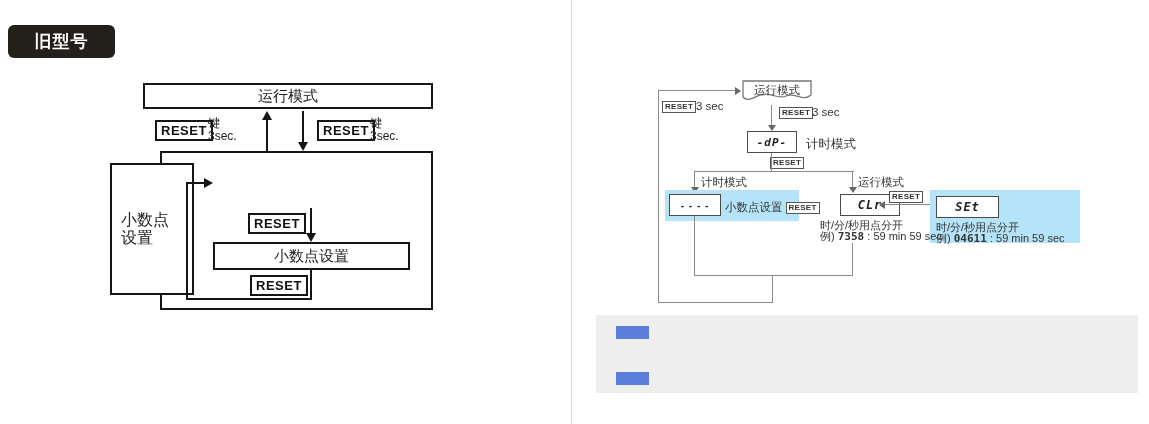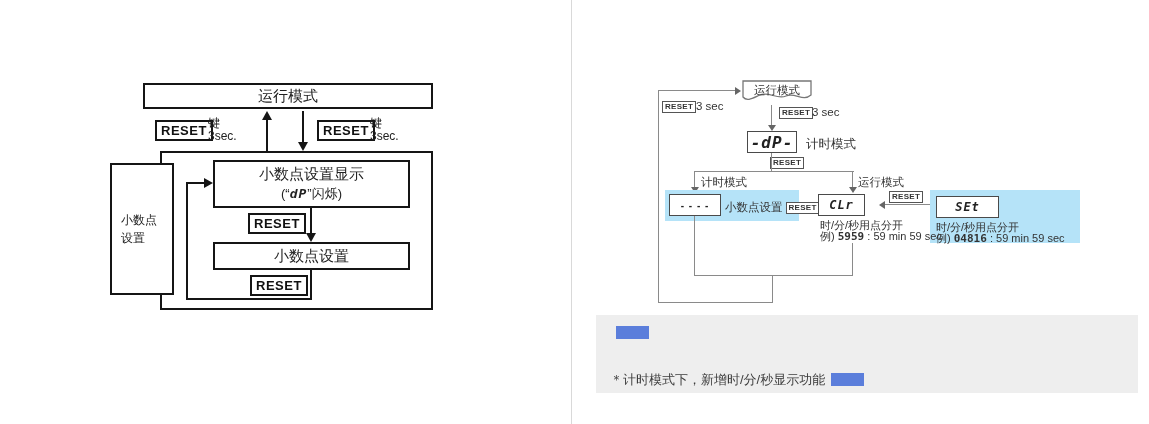--- a/index.html
+++ b/index.html
@@ -57,20 +57,23 @@
   .note-line .orange-text{color:var(--accent-orange)}
   .swatch{display:inline-block;width:33px;height:13px;background:var(--feature-swatch-blue);
           vertical-align:-2px;margin-left:6px}
 </style>
 </head>
 <body>
 
 <div class="page">
   <div class="divider"></div>
 
+  <div class="badge black" style="left:8px;top:25px;width:107px;height:33px">
+    <span>旧型号</span>
+  </div>
 
   <div class="l-box" style="left:143px;top:83px;width:290px;height:26px;font-size:15px">
     <span>运行模式</span>
   </div>
 
   <div class="ah up-l" style="left:262px;top:111px"></div>
   <div class="l-line" style="left:266px;top:119px;width:2px;height:32px"></div>
   <div class="l-line" style="left:302px;top:111px;width:2px;height:32px"></div>
   <div class="ah down-l" style="left:298px;top:142px"></div>
 
@@ -81,31 +84,25 @@
   </div>
 
   <div class="l-reset" style="left:317px;top:120px">RESET</div>
   <div class="key-label" style="left:370px;top:117px">
     <div>键</div>
     <div>3sec.</div>
   </div>
 
   <div class="l-box" style="left:160px;top:151px;width:273px;height:159px;background:transparent"></div>
 
-  <div class="l-box" style="left:110px;top:163px;width:64px;height:132px;font-size:12px;align-items:flex-start;padding-left:9px;line-height:18px">
+  <div class="l-box" style="left:110px;top:163px;width:84px;height:132px;font-size:16px;align-items:flex-start;padding-left:9px;line-height:18px">
     <div>小数点</div>
     <div>设置</div>
   </div>
 
-  <div class="l-box" style="left:213px;top:160px;width:197px;height:48px;font-size:15px;line-height:20px">
-    <div>小数点设置显示</div>
-    <div style="font-size:13px">
-      <span>(“</span><span class="digital" style="font-size:13px">dP</span><span>”闪烁)</span>
-    </div>
-  </div>
 
   <div class="l-reset" style="left:248px;top:213px">RESET</div>
   <div class="l-line" style="left:310px;top:208px;width:2px;height:27px"></div>
   <div class="ah down-l" style="left:306px;top:233px"></div>
 
   <div class="l-box" style="left:213px;top:242px;width:197px;height:28px;font-size:15px">
     <span>小数点设置</span>
   </div>
 
   <div class="l-reset" style="left:250px;top:275px">RESET</div>
@@ -130,21 +127,21 @@
 
   <div class="r-reset" style="left:662px;top:101px">RESET</div>
   <div class="r-label" style="left:696px;top:100px">3 sec</div>
 
   <div class="r-line" style="left:771px;top:105px;width:1px;height:21px"></div>
   <div class="ah down-r" style="left:768px;top:125px"></div>
   <div class="r-reset" style="left:779px;top:107px">RESET</div>
   <div class="r-label" style="left:812px;top:106px">3 sec</div>
 
   <div class="r-box" style="left:747px;top:131px;width:50px;height:22px">
-    <span class="digital" style="font-size:16px">-dP-</span>
+    <span class="digital" style="font-size:11px">-dP-</span>
   </div>
   <div class="r-label" style="left:806px;top:136px;font-size:12.5px">计时模式</div>
   <div class="r-reset" style="left:770px;top:157px">RESET</div>
 
   <div class="r-line" style="left:771px;top:153px;width:1px;height:19px"></div>
   <div class="r-line" style="left:694px;top:171px;width:160px;height:1px"></div>
   <div class="r-line" style="left:694px;top:171px;width:1px;height:17px"></div>
   <div class="ah down-r" style="left:691px;top:187px"></div>
   <div class="r-line" style="left:852px;top:171px;width:1px;height:17px"></div>
   <div class="ah down-r" style="left:849px;top:187px"></div>
@@ -152,50 +149,50 @@
   <div class="r-label" style="left:858px;top:175px">运行模式</div>
 
   <div class="hl" style="left:665px;top:190px;width:134px;height:31px"></div>
   <div class="r-box" style="left:669px;top:194px;width:52px;height:22px">
     <span style="font-weight:bold;font-size:10px;letter-spacing:1px;color:#222">- - - -</span>
   </div>
   <div class="r-label" style="left:725px;top:200px">
     <span>小数点设置</span><span class="r-reset inline">RESET</span>
   </div>
 
-  <div class="r-box" style="left:818px;top:194px;width:47px;height:22px">
+  <div class="r-box" style="left:840px;top:194px;width:60px;height:22px">
     <span class="digital" style="font-size:12px">CLr</span>
   </div>
 
   <div class="r-line" style="left:884px;top:204px;width:47px;height:1px"></div>
   <div class="ah left-r" style="left:879px;top:201px"></div>
   <div class="ah right-r" style="left:930px;top:201px"></div>
   <div class="r-reset" style="left:889px;top:191px">RESET</div>
 
   <div class="hl" style="left:930px;top:190px;width:150px;height:53px"></div>
   <div class="r-box" style="left:936px;top:196px;width:63px;height:22px">
     <span class="digital" style="font-size:12px">SEt</span>
   </div>
 
   <div class="r-label" style="left:820px;top:218px;font-size:11px">时/分/秒用点分开</div>
   <div class="r-label" style="left:820px;top:229px;font-size:11px">
-    <span>例) </span><span class="digital inline">5959</span><span> : 59 min 59 sec</span>
+    <span>例) </span><span class="digital inline">7358</span><span> : 59 min 59 sec</span>
   </div>
 
   <div class="r-label" style="left:936px;top:220px;font-size:11px">时/分/秒用点分开</div>
   <div class="r-label" style="left:936px;top:231px;font-size:11px">
-    <span>例) </span><span class="digital inline">04816</span><span> : 59 min 59 sec</span>
+    <span>例) </span><span class="digital inline">04611</span><span> : 59 min 59 sec</span>
   </div>
 
   <div class="r-line" style="left:694px;top:216px;width:1px;height:60px"></div>
   <div class="r-line" style="left:852px;top:243px;width:1px;height:33px"></div>
   <div class="r-line" style="left:694px;top:275px;width:159px;height:1px"></div>
   <div class="r-line" style="left:772px;top:275px;width:1px;height:28px"></div>
   <div class="r-line" style="left:658px;top:302px;width:115px;height:1px"></div>
 
   <div class="note-box"></div>
   <div class="note-line" style="left:610px;top:325px">
     <span class="swatch"></span>
   </div>
   <div class="note-line" style="left:610px;top:371px">
-    <span>＊计时模式下，新增时/分/秒显示功能</span><span class="swatch"></span>
+    <span class="swatch"></span>
   </div>
 </div>
 
 </body></html>

